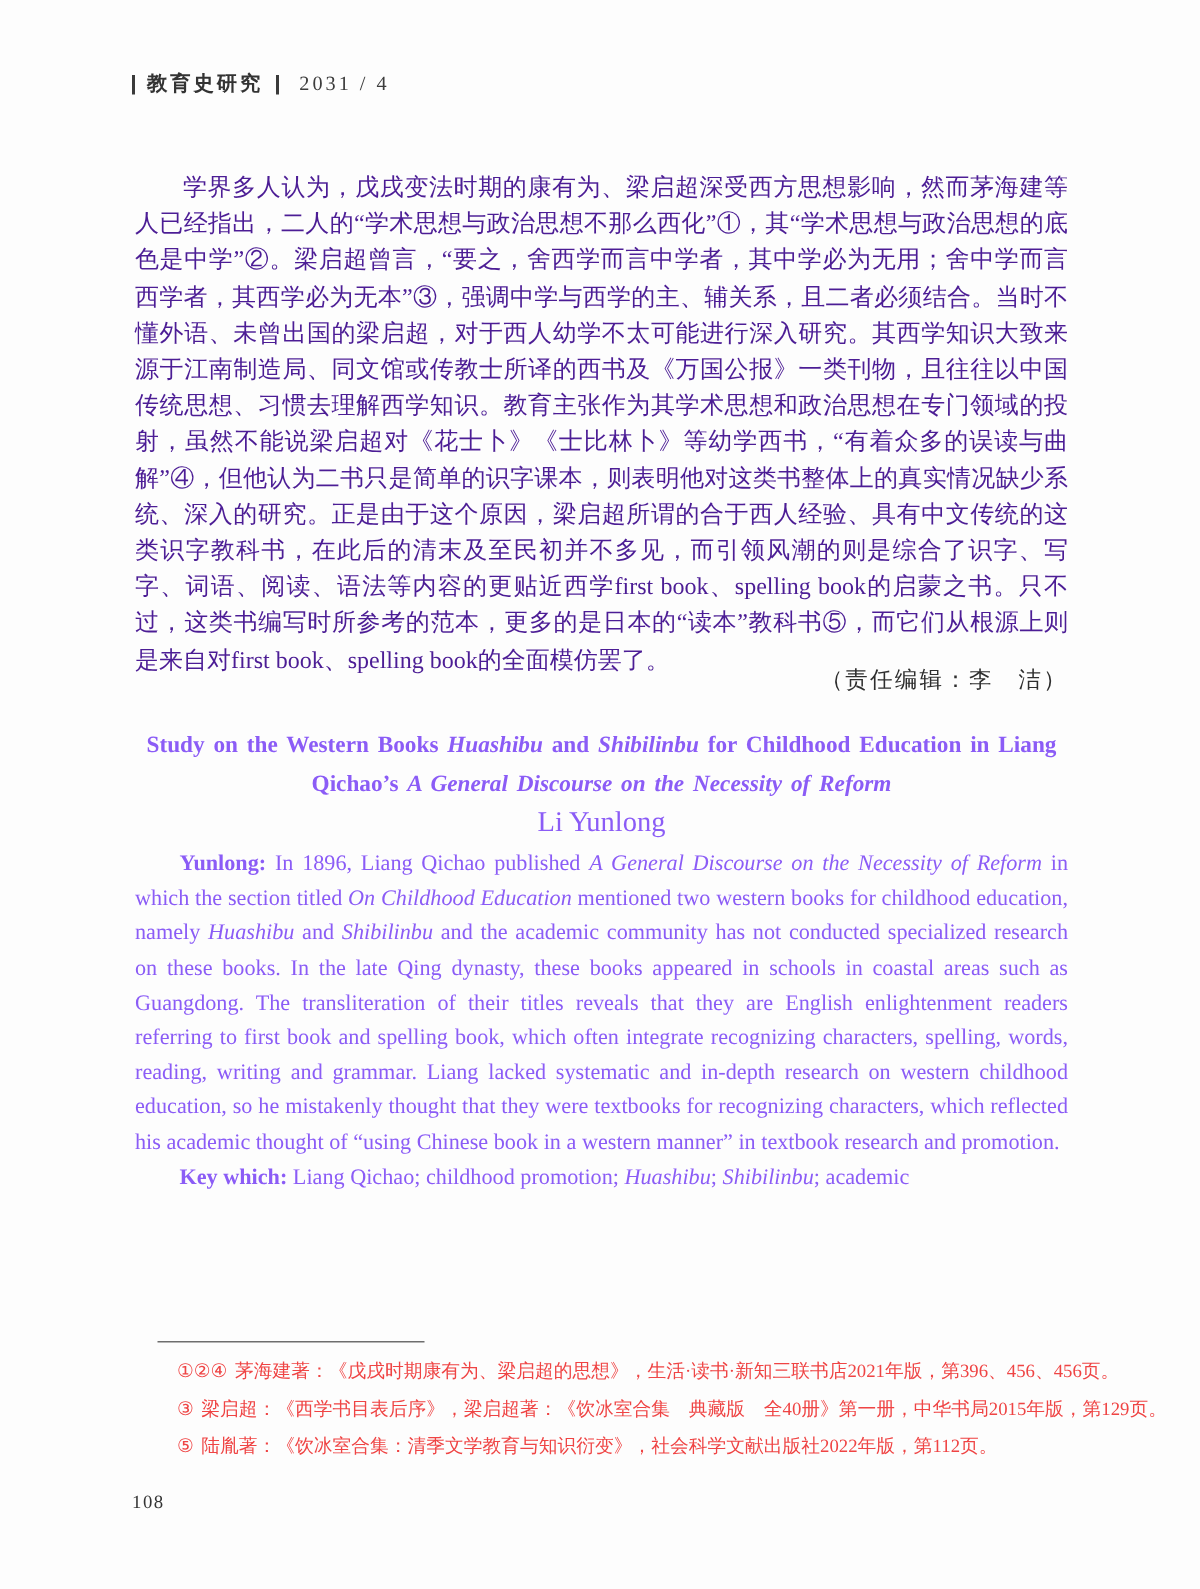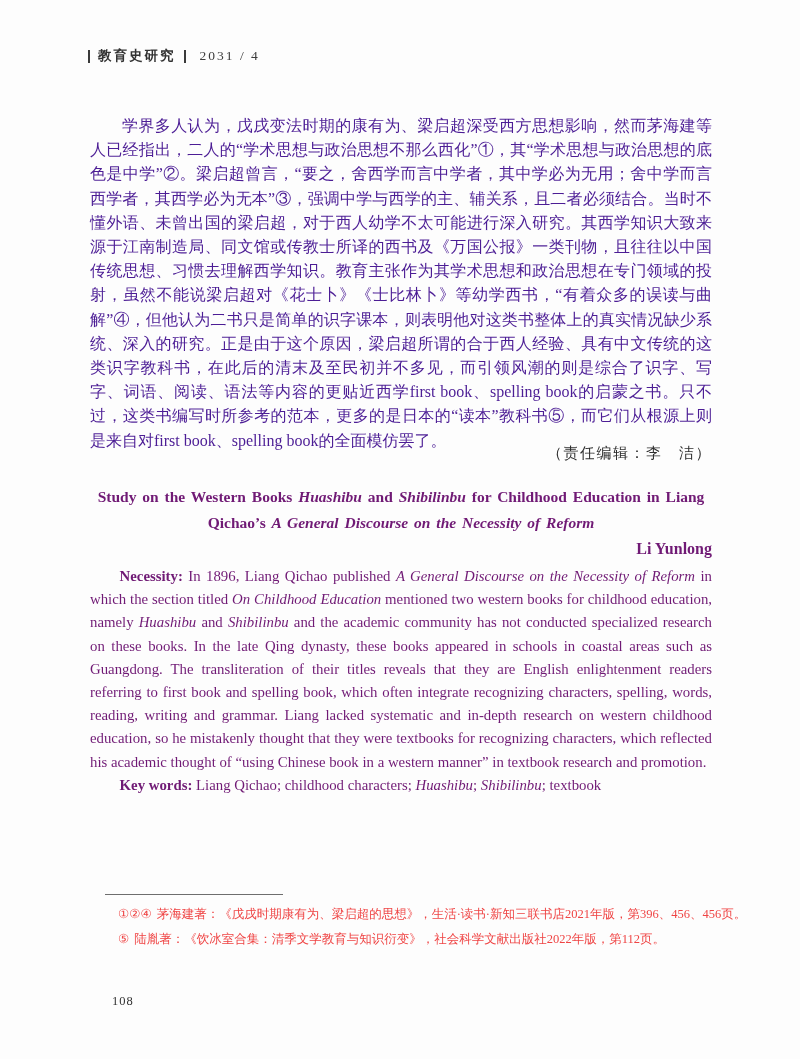--- a/index.html
+++ b/index.html
@@ -62,35 +62,35 @@
     font-size: 15px;
     letter-spacing: 1.5px;
     color: #2e2e2e;
   }
 
   
   .en-block {
     position: absolute;
     top: 484px; left: 90px;
     width: 622px;
-    color: #701a75;
+    color: #8b5cf6;
   }
   .en-title {
     margin: 0;
     text-align: center;
     font-size: 15.5px;
     font-weight: bold;
     line-height: 26px;
     word-spacing: 2px;
   }
   .en-author {
-    text-align: right;
-    font-size: 16px;
+    text-align: center;
+    font-size: 19px;
     line-height: 26px;
-    font-weight: bold;
+    font-weight: normal;
   }
   .en-abstract, .en-keywords {
     margin: 0;
     font-size: 14.8px;
     line-height: 23.2px;
     text-align: justify;
     text-indent: 2em;
   }
   .en-abstract { margin-top: 3px; }
   .seg-i { font-style: italic; }
@@ -110,21 +110,21 @@
     height: 0;
     border-top: 1px solid #6e6e6e;
     margin-bottom: 7px;
   }
   .fn { padding-left: 13px; white-space: nowrap; }
   .fn .fn-marker { margin-right: 5px; }
 
   
   .page-number {
     position: absolute;
-    top: 994px; left: 112px;
+    top: 994px; left: 88px;
     font-size: 12.5px;
     letter-spacing: 1px;
     color: #333;
   }
 </style>
 </head>
 <body>
 
 <div class="page">
 
@@ -136,33 +136,36 @@
   </div>
 
   <p class="cn-para">学界多人认为，戊戌变法时期的康有为、梁启超深受西方思想影响，然而茅海建等人已经指出，二人的“学术思想与政治思想不那么西化”①，其“学术思想与政治思想的底色是中学”②。梁启超曾言，“要之，舍西学而言中学者，其中学必为无用；舍中学而言西学者，其西学必为无本”③，强调中学与西学的主、辅关系，且二者必须结合。当时不懂外语、未曾出国的梁启超，对于西人幼学不太可能进行深入研究。其西学知识大致来源于江南制造局、同文馆或传教士所译的西书及《万国公报》一类刊物，且往往以中国传统思想、习惯去理解西学知识。教育主张作为其学术思想和政治思想在专门领域的投射，虽然不能说梁启超对《花士卜》《士比林卜》等幼学西书，“有着众多的误读与曲解”④，但他认为二书只是简单的识字课本，则表明他对这类书整体上的真实情况缺少系统、深入的研究。正是由于这个原因，梁启超所谓的合于西人经验、具有中文传统的这类识字教科书，在此后的清末及至民初并不多见，而引领风潮的则是综合了识字、写字、词语、阅读、语法等内容的更贴近西学first book、spelling book的启蒙之书。只不过，这类书编写时所参考的范本，更多的是日本的“读本”教科书⑤，而它们从根源上则是来自对first book、spelling book的全面模仿罢了。</p>
 
   <p class="editor">（责任编辑：李　洁）</p>
 
   <div class="en-block">
     <h2 class="en-title"><span>Study on the Western Books </span><span class="seg-i">Huashibu</span><span> and </span><span class="seg-i">Shibilinbu</span><span> for Childhood Education in Liang Qichao’s </span><span class="seg-i">A General Discourse on the Necessity of Reform</span></h2>
     <div class="en-author">Li Yunlong</div>
     <p class="en-abstract">
-      <b class="lbl">Necessity:</b>
+      <b class="lbl">Yunlong:</b>
       <span><span>In 1896, Liang Qichao published </span><span class="seg-i">A General Discourse on the Necessity of Reform</span><span> in which the section titled </span><span class="seg-i">On Childhood Education</span><span> mentioned two western books for childhood education, namely </span><span class="seg-i">Huashibu</span><span> and </span><span class="seg-i">Shibilinbu</span><span> and the academic community has not conducted specialized research on these books. In the late Qing dynasty, these books appeared in schools in coastal areas such as Guangdong. The transliteration of their titles reveals that they are English enlightenment readers referring to first book and spelling book, which often integrate recognizing characters, spelling, words, reading, writing and grammar. Liang lacked systematic and in-depth research on western childhood education, so he mistakenly thought that they were textbooks for recognizing characters, which reflected his academic thought of “using Chinese book in a western manner” in textbook research and promotion.</span></span>
     </p>
     <p class="en-keywords">
-      <b class="lbl">Key words:</b>
-      <span><span>Liang Qichao; childhood characters; </span><span class="seg-i">Huashibu</span><span>; </span><span class="seg-i">Shibilinbu</span><span>; textbook</span></span>
+      <b class="lbl">Key which:</b>
+      <span><span>Liang Qichao; childhood promotion; </span><span class="seg-i">Huashibu</span><span>; </span><span class="seg-i">Shibilinbu</span><span>; academic</span></span>
     </p>
   </div>
 
   <div class="footnotes">
     <div class="fn-rule"></div>
     <div class="fn">
       <span class="fn-marker">①②④</span><span>茅海建著：《戊戌时期康有为、梁启超的思想》，生活·读书·新知三联书店2021年版，第396、456、456页。</span>
+    </div>
+    <div class="fn">
+      <span class="fn-marker">③</span><span>梁启超：《西学书目表后序》，梁启超著：《饮冰室合集　典藏版　全40册》第一册，中华书局2015年版，第129页。</span>
     </div>
     <div class="fn">
       <span class="fn-marker">⑤</span><span>陆胤著：《饮冰室合集：清季文学教育与知识衍变》，社会科学文献出版社2022年版，第112页。</span>
     </div>
   </div>
 
   <div class="page-number">108</div>
 
 </div>
 

